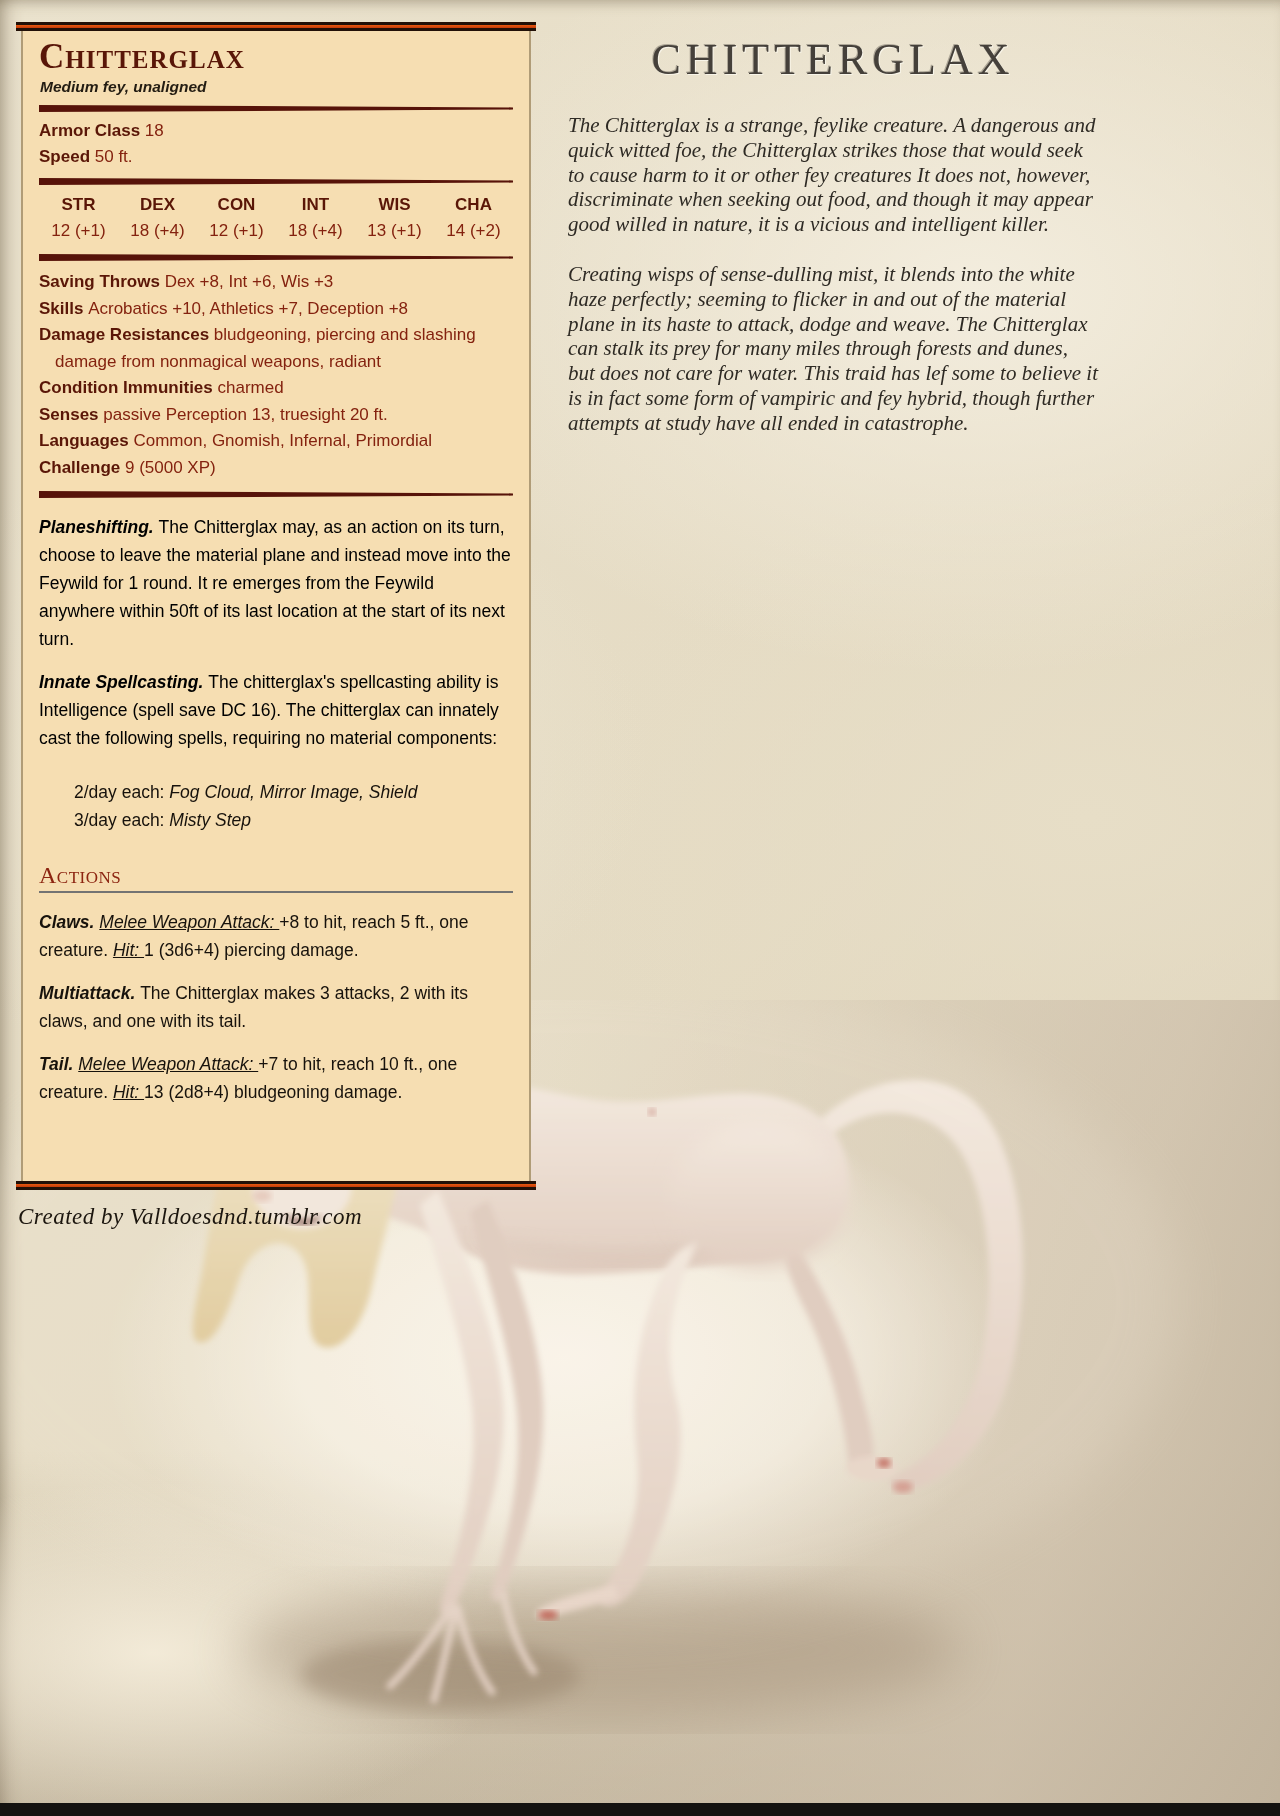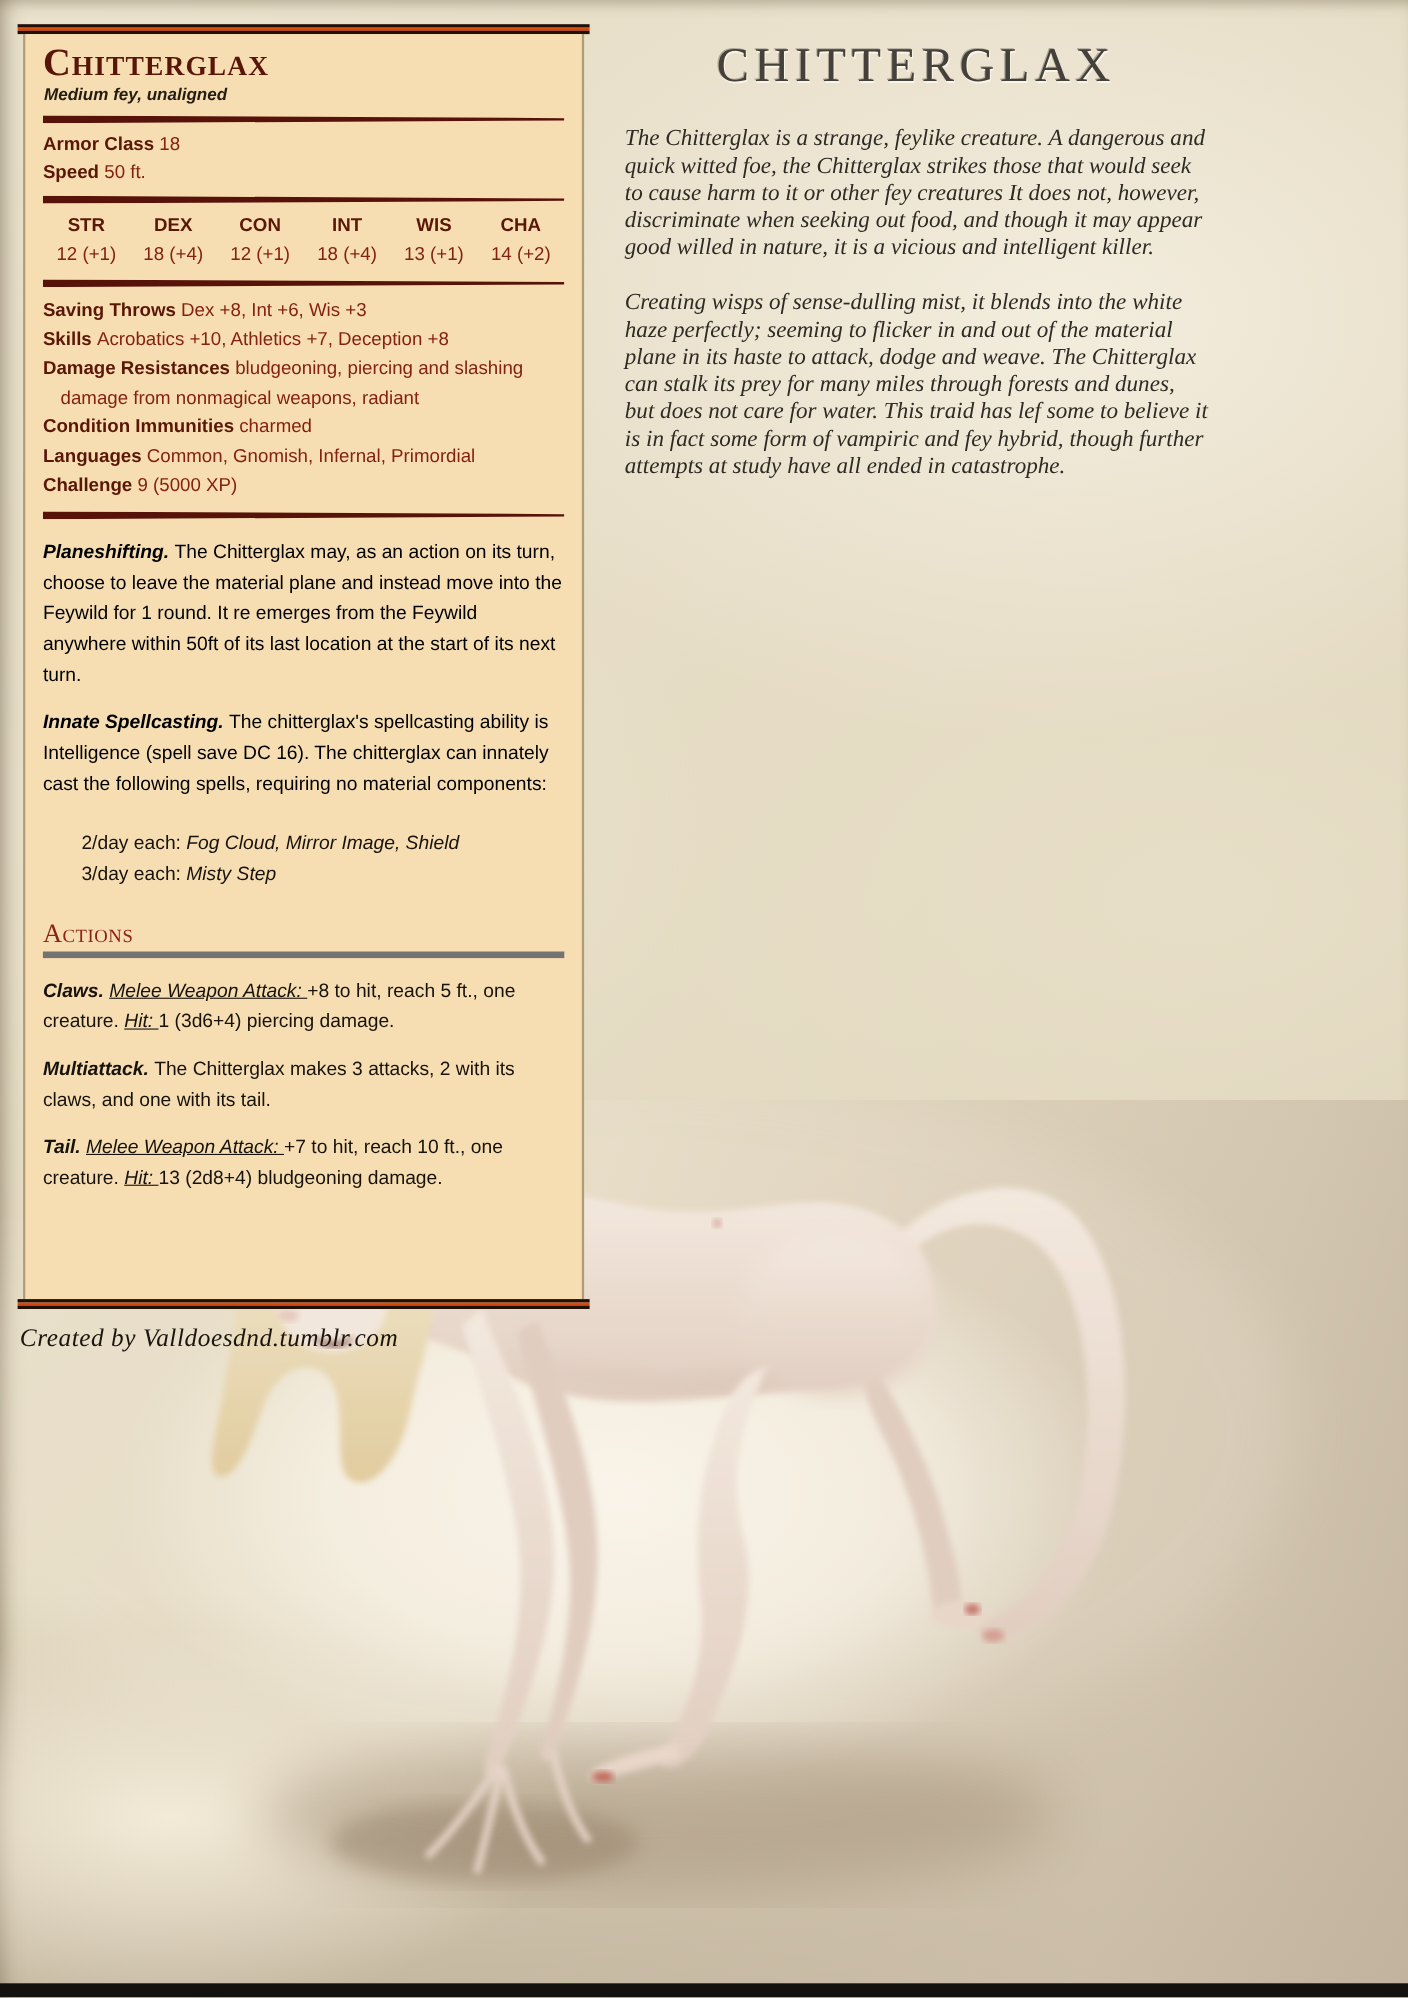--- a/index.html
+++ b/index.html
@@ -61,21 +61,21 @@
   .details { margin:8px 0 10px; }
   .det-line { font-size:17px; line-height:26.5px; color:#84220f; padding-left:16px; text-indent:-16px; }
   .traits { color:#000000; }
   .trait { font-size:17.5px; line-height:28px; margin-top:15px; }
   .trait-name { font-weight:bold; font-style:italic; }
   .spells { margin:26px 0 0 35px; font-size:17.5px; line-height:28px; color:#17120c; }
   .spell-list { font-style:italic; }
   .actions-h {
     margin-top:27px; font-family:"Liberation Serif","DejaVu Serif",serif;
     font-variant:small-caps; font-size:24px; color:#8c2410; letter-spacing:.5px;
-    border-bottom:6px solid #737373; padding-bottom:1px; line-height:1.2;
+    border-bottom:2px solid #737373; padding-bottom:1px; line-height:1.2;
   }
   .action { font-size:17.5px; line-height:28px; margin-top:15px; color:#17120c; }
   .action-name { font-weight:bold; font-style:italic; }
   .action-atk, .action-hitlabel { font-style:italic;text-decoration:underline; }
 
   .credit {
     position:absolute; left:18px; top:1204px;
     font-family:"Liberation Serif","DejaVu Serif",serif; font-style:italic;
     font-size:23px; color:#1b150e; letter-spacing:.5px;
   }
@@ -222,20 +222,21 @@
 
       <svg class="taper" preserveAspectRatio="none" viewBox="0 0 100 7">
           <polygon points="0,0 100,2.4 100,4.6 0,7" fill="#571309"></polygon>
         </svg>
 
       <div class="details">
         <div class="det-line"><b>Saving Throws </b><span>Dex +8, Int +6, Wis +3</span></div>
         <div class="det-line"><b>Skills </b><span>Acrobatics +10, Athletics +7, Deception +8</span></div>
         <div class="det-line"><b>Damage Resistances </b><span>bludgeoning, piercing and slashing damage from nonmagical weapons, radiant</span></div>
         <div class="det-line"><b>Condition Immunities </b><span>charmed</span></div>
+        <div class="det-line"><b>Senses </b><span>passive Perception 13, truesight 20 ft.</span></div>
         <div class="det-line"><b>Languages </b><span>Common, Gnomish, Infernal, Primordial</span></div>
         <div class="det-line"><b>Challenge </b><span>9 (5000 XP)</span></div>
       </div>
 
       <svg class="taper" preserveAspectRatio="none" viewBox="0 0 100 7">
           <polygon points="0,0 100,2.4 100,4.6 0,7" fill="#571309"></polygon>
         </svg>
 
       <div class="traits">
         <div class="trait"><span class="trait-name">Planeshifting. </span><span>The Chitterglax may, as an action on its turn, choose to leave the material plane and instead move into the Feywild for 1 round. It re emerges from the Feywild anywhere within 50ft of its last location at the start of its next turn.</span></div>

